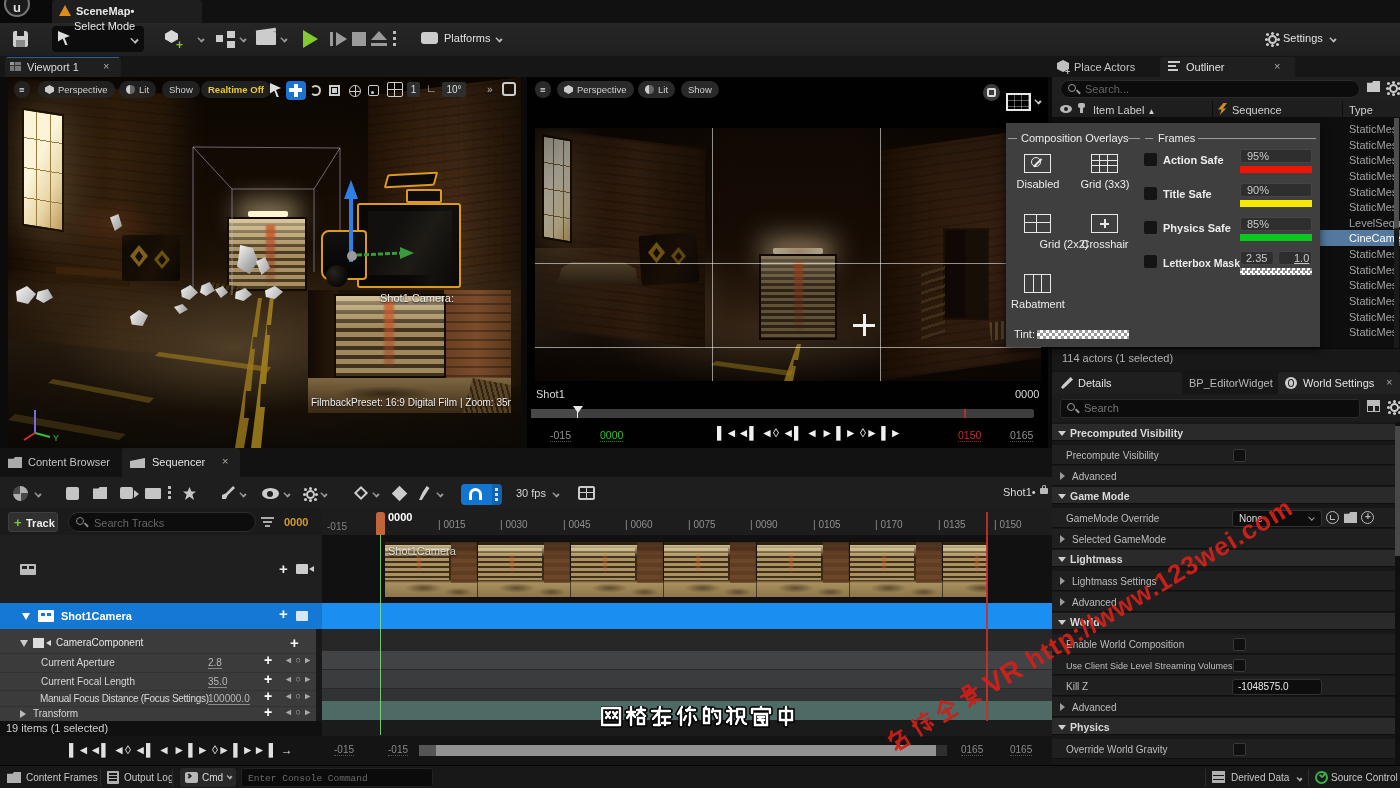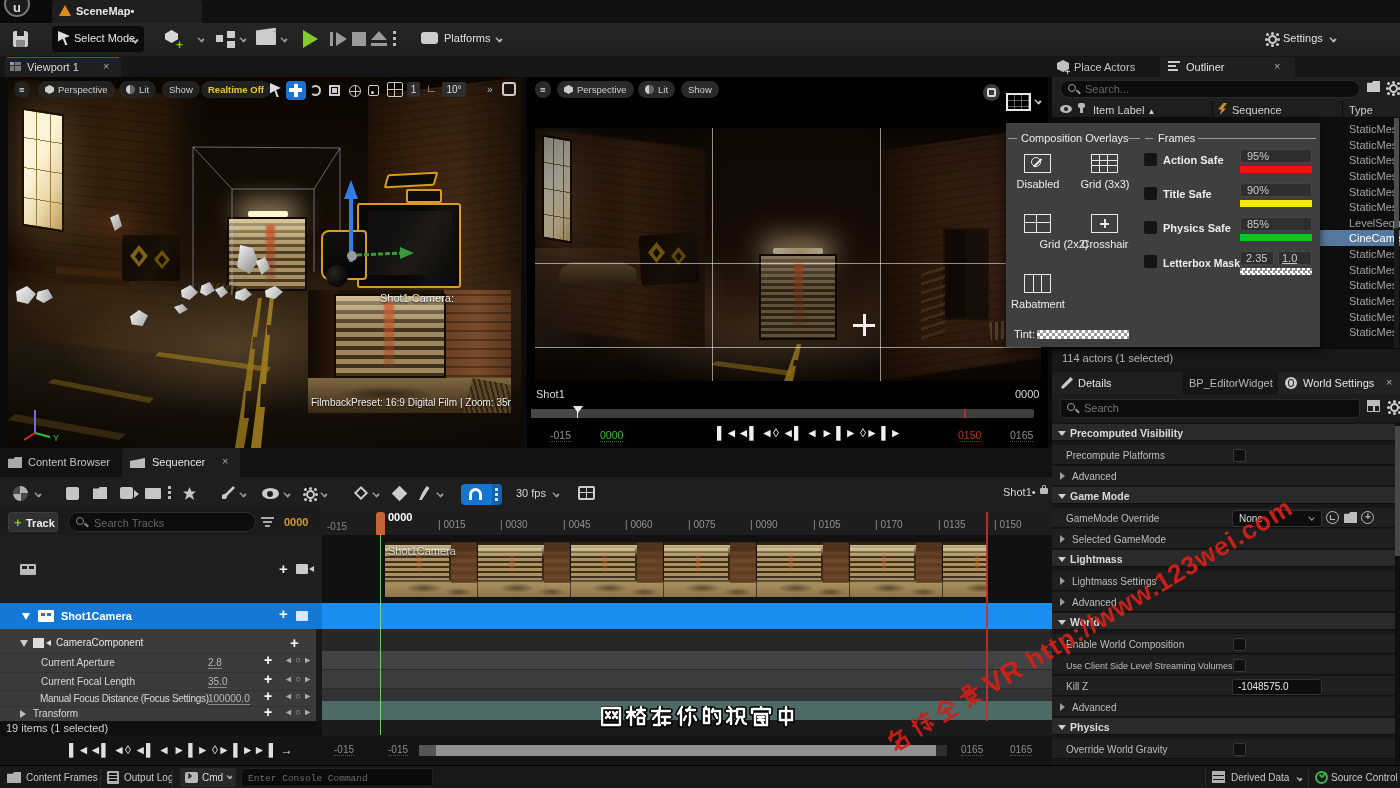--- a/index.html
+++ b/index.html
@@ -39,21 +39,21 @@
   <div class="abs" style="left:59px;top:5px;width:0;height:0;border-left:6px solid transparent;border-right:6px solid transparent;border-bottom:11px solid #e08a1e;"></div>
   <div class="abs vtxt" style="left:76px;top:5px;color:#e8e8e8;font-weight:bold;">SceneMap•</div>
 
   <div class="abs" style="left:0;top:23px;width:1400px;height:33px;background:linear-gradient(#262626,#1f1f1f);"></div>
 
   <div class="abs" style="left:13px;top:31px;width:15px;height:16px;background:#cfcfcf;border-radius:2px 3px 2px 2px;"></div>
   <div class="abs" style="left:17px;top:31px;width:7px;height:5px;background:#222;"></div>
   <div class="abs" style="left:16px;top:40px;width:9px;height:7px;background:#8a8a8a;"></div>
 
   <div class="abs" style="left:52px;top:26px;width:92px;height:26px;background:#0c0c0c;border-radius:4px;"></div>
-  <div class="abs vtxt" style="left:74px;top:32px;color:#e8e8e8;">Select Mode</div>
+  <div class="abs vtxt" style="left:74px;top:20px;color:#e8e8e8;">Select Mode</div>
   <div class="abs" style="left:58px;top:31px;width:12px;height:14px;background:#ddd;clip-path:polygon(0 0,100% 35%,55% 50%,80% 100%,60% 100%,40% 55%,0 75%);"></div>
   <div class="abs" style="left:131px;top:36px;width:7px;height:7px;border-right:2px solid #bbb;border-bottom:2px solid #bbb;transform:rotate(45deg) scaleY(0.7);"></div>
 
   <div class="abs" style="left:165px;top:30px;width:13px;height:13px;background:#d8d8d8;clip-path:polygon(50% 0,100% 28%,100% 72%,50% 100%,0 72%,0 28%);"></div>
     <div class="abs" style="left:176px;top:38px;color:#7ec832;font-size:12px;font-weight:bold;">+</div>
   <div class="abs" style="left:198px;top:36px;width:6px;height:6px;border-right:2px solid #999;border-bottom:2px solid #999;transform:rotate(45deg) scaleY(0.7);"></div>
   <div class="abs" style="left:216px;top:35px;width:7px;height:7px;background:#ccc;"></div>
   <div class="abs" style="left:227px;top:31px;width:8px;height:7px;background:#ccc;"></div>
   <div class="abs" style="left:227px;top:41px;width:8px;height:7px;background:#ccc;"></div>
   <div class="abs" style="left:240px;top:36px;width:6px;height:6px;border-right:2px solid #999;border-bottom:2px solid #999;transform:rotate(45deg) scaleY(0.7);"></div>
@@ -383,21 +383,21 @@
     <div class="abs" style="left:23px;top:354px;width:5px;height:1.5px;background:#999;transform:rotate(45deg);"></div>
     <div class="abs vtxt" style="left:32px;top:346px;color:#777;">Search</div>
     <div class="abs" style="left:315px;top:344px;width:13px;height:12px;border:1.5px solid #bbb;background:linear-gradient(#bbb 5px,transparent 5px 6px),linear-gradient(90deg,transparent 5px,#bbb 5px 7px,transparent 7px);"></div>
     <div class="abs" style="left:338px;top:347px;width:9px;height:9px;border:2px solid #ccc;border-radius:50%;box-shadow:0 -6px 0 -3px #ccc,0 6px 0 -3px #ccc,-6px 0 0 -3px #ccc,6px 0 0 -3px #ccc,-5px -5px 0 -3px #ccc,5px 5px 0 -3px #ccc,-5px 5px 0 -3px #ccc,5px -5px 0 -3px #ccc;"></div>
 
     <div id="dprops" class="abs" style="left:0;top:366px;width:348px;height:343px;background:#171717;overflow:hidden;">
       <div class="hdrrow" style="top:2px;"></div>
         <div class="abs tri-d" style="left:6px;top:9px;"></div>
         <div class="hdrtxt" style="left:18px;top:5px;">Precomputed Visibility</div>
       <div class="prow" style="top:23px;"></div>
-        <div class="ptxt" style="left:14px;top:28px;">Precompute Platforms</div>
+        <div class="ptxt" style="left:14px;top:28px;">Precompute Visibility</div>
         <div class="chk" style="left:181px;top:27px;"></div>
       <div class="prow" style="top:44px;"></div>
         <div class="abs tri-r" style="left:8px;top:50px;"></div>
         <div class="ptxt" style="left:20px;top:49px;">Advanced</div>
       <div class="hdrrow" style="top:65px;"></div>
         <div class="abs tri-d" style="left:6px;top:72px;"></div>
         <div class="hdrtxt" style="left:18px;top:68px;">Game Mode</div>
       <div class="prow" style="top:86px;"></div>
         <div class="ptxt" style="left:14px;top:91px;">GameMode Override</div>
         <div class="abs" style="left:180px;top:88px;width:90px;height:17px;background:#0d0d0d;border:1px solid #333;border-radius:3px;"></div>
@@ -497,21 +497,21 @@
     <div class="abs" style="left:138px;top:98px;width:13px;height:13px;background:#141414;border-radius:2px;"></div>
     <div class="abs" style="left:157px;top:99px;font-weight:bold;">Physics Safe</div>
     <div class="abs" style="left:234px;top:94px;width:72px;height:14px;background:#2e2e2e;border-radius:3px;border:1px solid #454545;"></div>
     <div class="abs" style="left:241px;top:95px;color:#c9c9c9;">85%</div>
     <div class="abs" style="left:234px;top:111px;width:72px;height:7px;background:#0bc81e;"></div>
     <div class="abs" style="left:138px;top:132px;width:13px;height:13px;background:#141414;border-radius:2px;"></div>
     <div class="abs" style="left:157px;top:134px;font-weight:bold;font-size:10.5px;">Letterbox Mask</div>
     <div class="abs" style="left:234px;top:128px;width:34px;height:14px;background:#2e2e2e;border-radius:3px;border:1px solid #454545;"></div>
     <div class="abs" style="left:240px;top:129px;color:#c9c9c9;">2.35</div>
     <div class="abs" style="left:272px;top:128px;width:34px;height:14px;background:#2e2e2e;border-radius:3px;border:1px solid #454545;"></div>
-    <div class="abs" style="left:276px;top:129px;color:#c9c9c9;text-decoration:underline;">1.0</div>
+    <div class="abs" style="left:288px;top:129px;color:#c9c9c9;text-decoration:underline;">1.0</div>
     <div class="abs" style="left:234px;top:145px;width:72px;height:7px;background:repeating-conic-gradient(#ffffff 0 25%,#8a8a8a 0 50%) 0 0/5px 5px;"></div>
   </div>
 
   <div id="seq" class="abs" style="left:0;top:448px;width:1052px;height:317px;background:#171717;">
 
     <div class="abs" style="left:0;top:0;width:1052px;height:29px;background:#121212;"></div>
     <div class="abs" style="left:8px;top:9px;width:14px;height:11px;background:#aaa;clip-path:polygon(0 15%,40% 15%,50% 0,100% 0,100% 100%,0 100%);"></div>
     <div class="abs vtxt" style="left:28px;top:8px;color:#c4c4c4;">Content Browser</div>
     <div class="abs" style="left:122px;top:0;width:118px;height:29px;background:#1e1e1e;border-radius:3px 3px 0 0;"></div>
     <div class="abs" style="left:130px;top:10px;width:15px;height:10px;background:#bbb;clip-path:polygon(0 30%,100% 0,100% 100%,0 100%);"></div>

